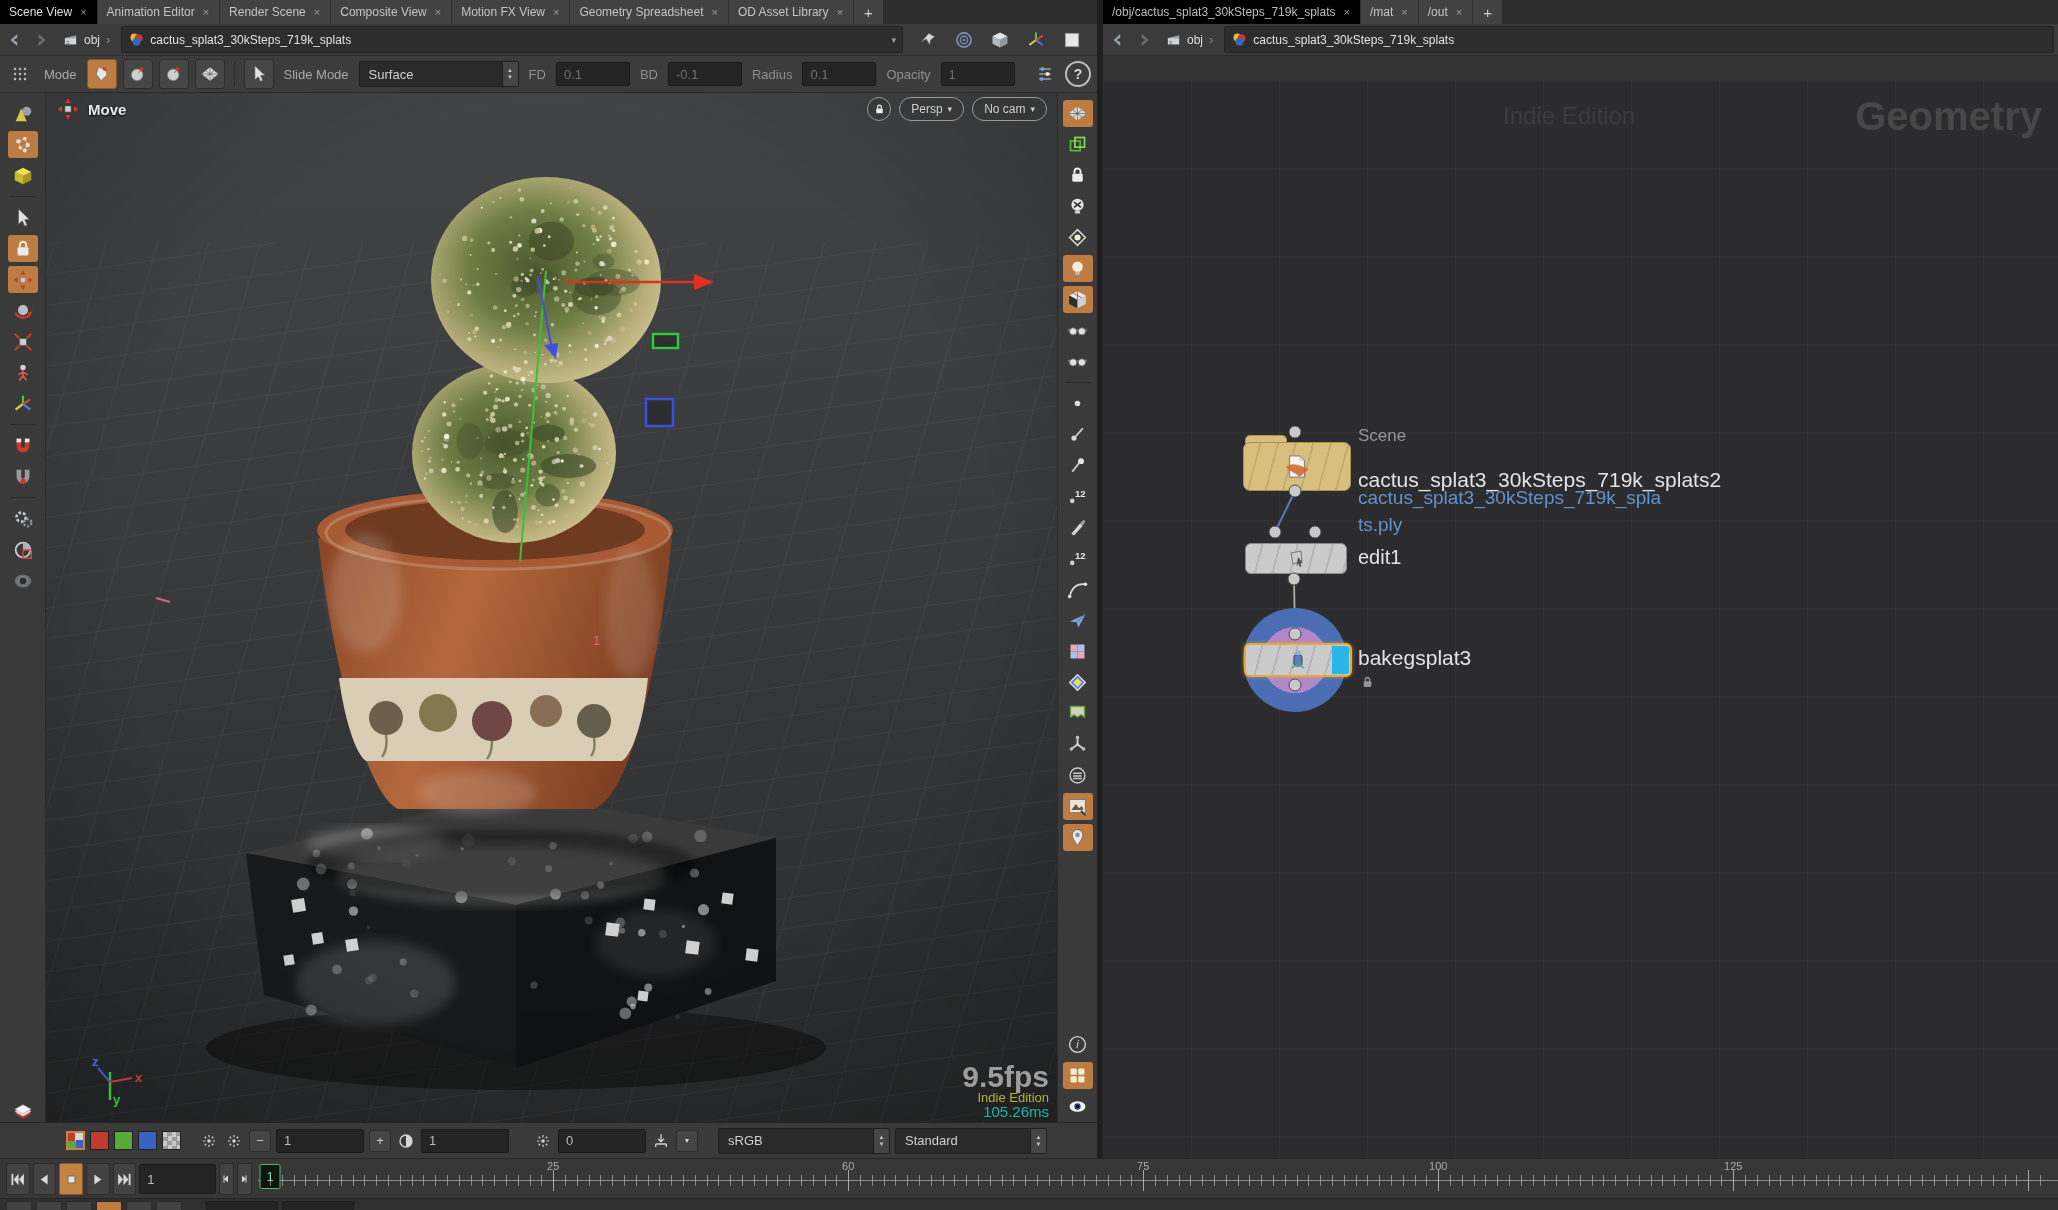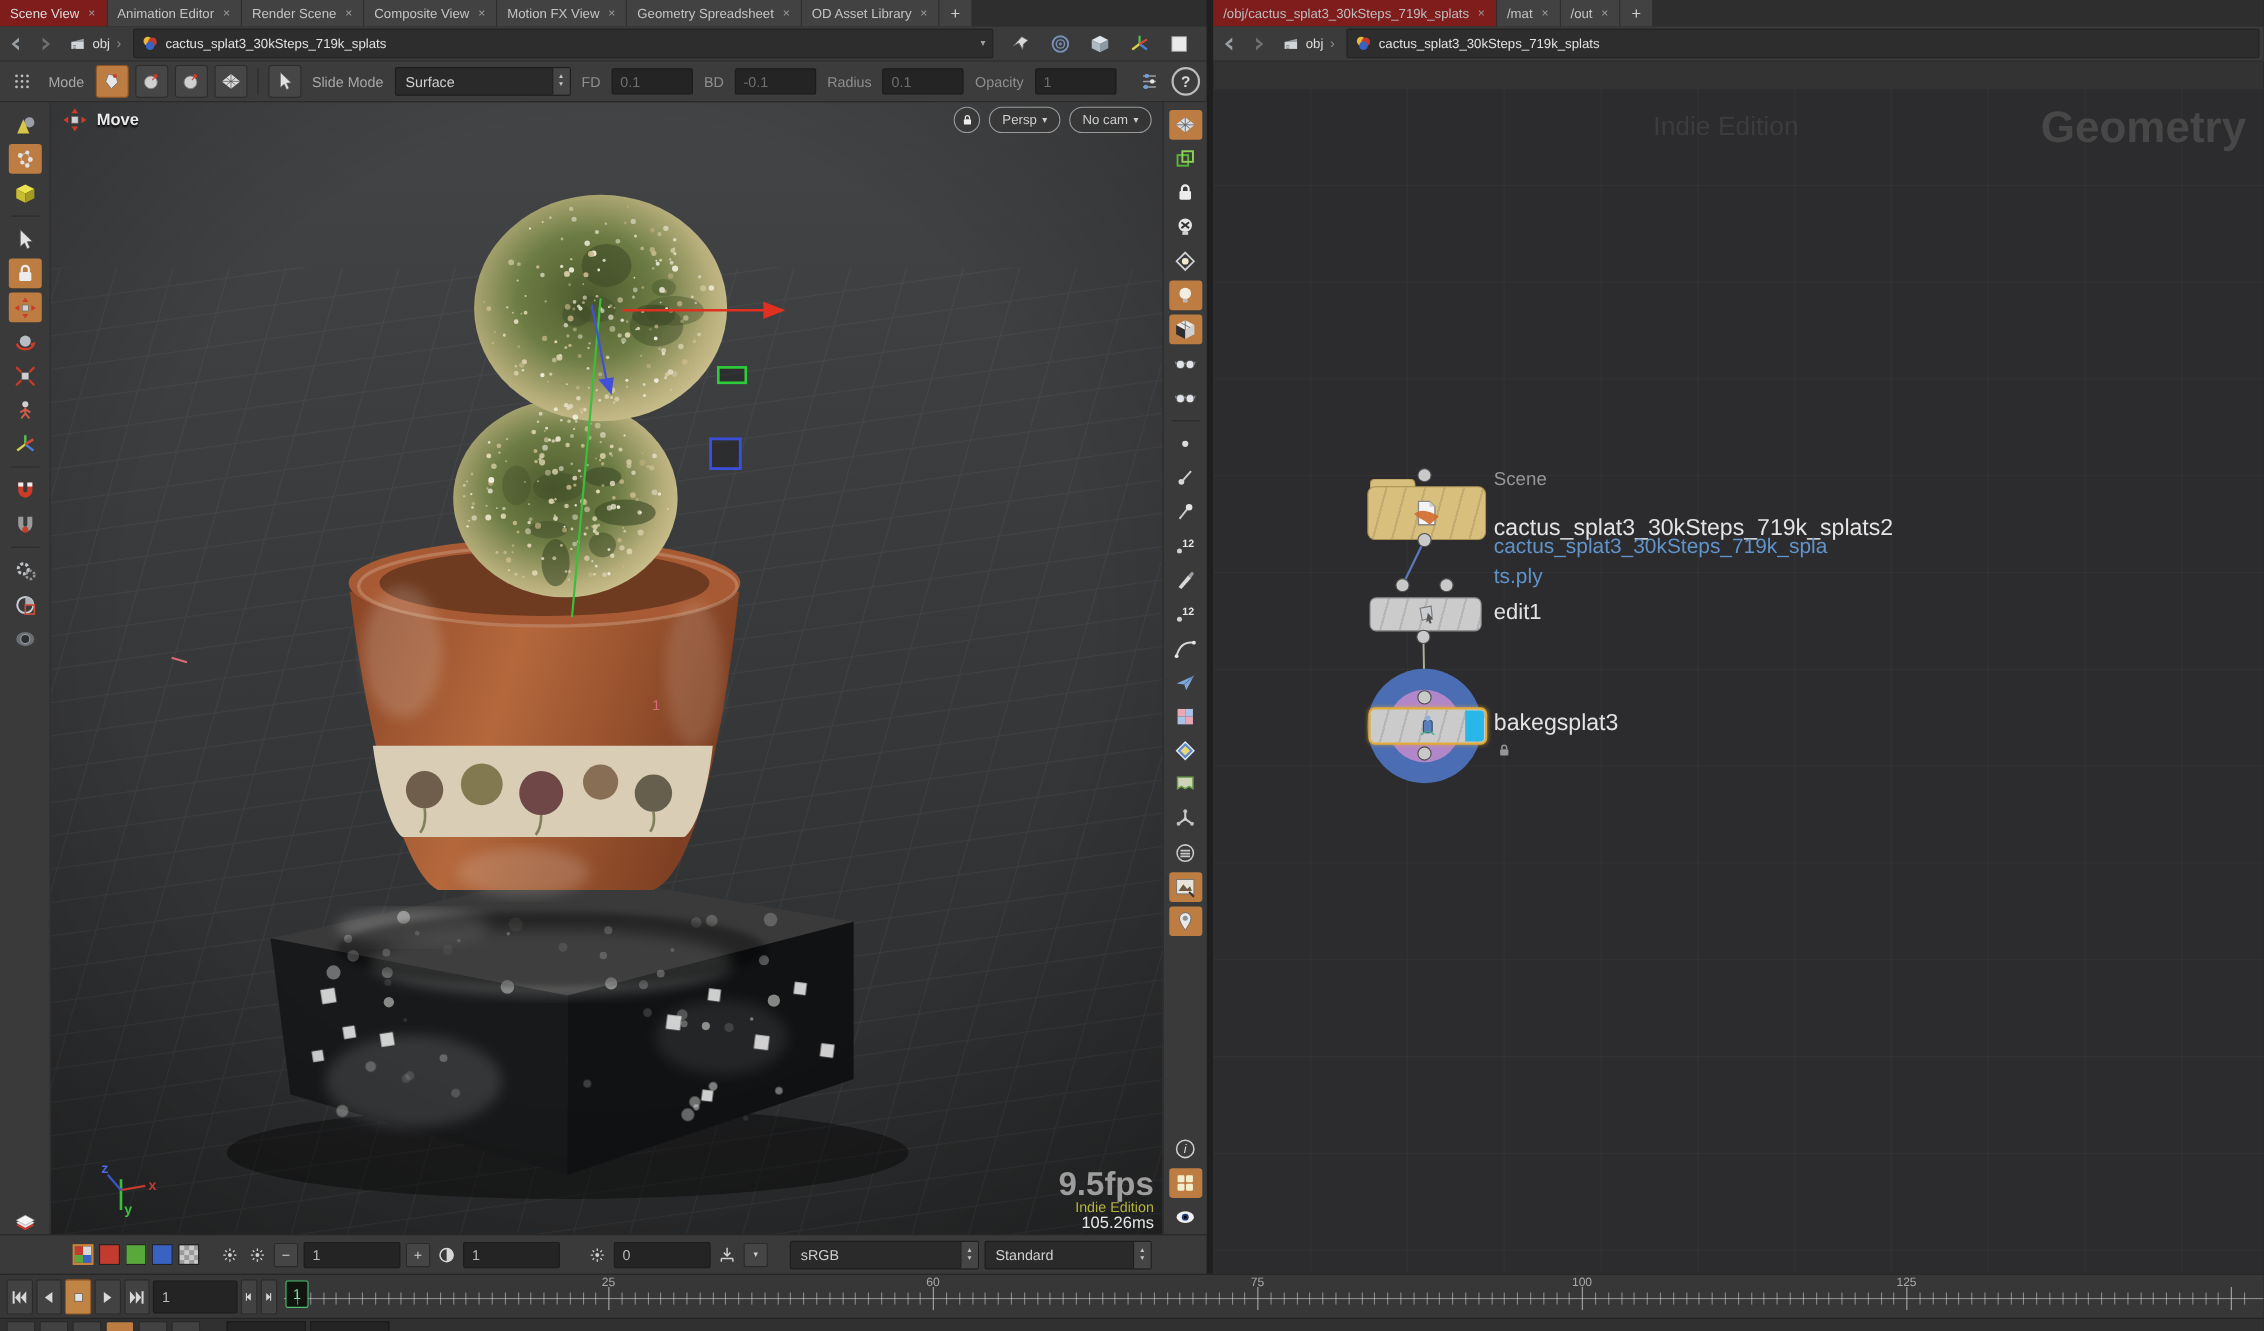--- a/index.html
+++ b/index.html
@@ -5,21 +5,21 @@
   html,body{margin:0;padding:0;background:#1d1d1d}
   #app{position:relative;width:2058px;height:1210px;background:#333;overflow:hidden;
        font-family:"Liberation Sans","DejaVu Sans",sans-serif;font-size:12px;color:#c9c9c9;
        -webkit-user-select:none;user-select:none}
   .abs{position:absolute}
   svg.ic{display:block}
   
   .tabbar{display:flex;align-items:stretch;background:#2e2e2e;border-bottom:1px solid #242424}
   .tab{display:flex;align-items:center;gap:7px;padding:0 9px;background:#424242;margin-right:1px;
        color:#c4c4c4;font-size:12px;white-space:nowrap;cursor:default}
-  .tab.active{background:#7f1d1d;color:#dcdcdc}
+  .tab.active{background:#000000;color:#dcdcdc}
   .tab.italic .tab-label{color:#bdbdbd}
   .tab .tab-close{color:#9a9a9a;font-size:11px;padding:0 1px}
   .tab-add{display:flex;align-items:center;padding:0 10px;font-size:15px;color:#cfcfcf;background:#424242}
   
   .pathbar{display:flex;align-items:center;background:#3b3b3b;border-bottom:1px solid #2a2a2a;padding:0 4px;gap:4px}
   .navbtn{width:22px;height:22px;display:flex;align-items:center;justify-content:center;border-radius:3px}
   .chip{display:flex;align-items:center;gap:5px;padding:0 6px;height:24px;color:#dedede;font-size:12px}
   .crumb-field{flex:1;display:flex;align-items:center;background:#2d2d2d;border:1px solid #232323;height:25px;border-radius:2px}
   .crumb-field .chip{color:#e2e2e2}
   .caret{color:#9f9f9f;font-size:9px;padding:0 6px}
@@ -51,21 +51,21 @@
   
   #viewport{background:#323335;overflow:hidden;cursor:crosshair}
   #vp-header{position:absolute;left:0;top:0;right:0;height:32px;display:flex;align-items:center;padding:0 10px;gap:8px}
   #vp-tool-label{font-size:15px;font-weight:bold;color:#eaeaea;text-shadow:0 1px 2px #000}
   .pill{height:22px;border:1px solid #9a9a9a;border-radius:12px;color:#cfcfcf;font-size:12px;padding:0 11px;
         display:flex;align-items:center;gap:5px;background:rgba(52,52,52,.55)}
   .pill.round{width:22px;padding:0;justify-content:center}
   #vp-fps{position:absolute;right:8px;bottom:2px;text-align:right;line-height:1.05}
   #fps-big{font-size:30px;font-weight:bold;color:#9d9d9d;text-shadow:0 1px 2px #222}
   #fps-edition{font-size:13px;color:#b2b23e;margin-top:-2px}
-  #fps-ms{font-size:15px;color:#e5e5e5}
+  #fps-ms{font-size:15px;color:#14b8a6}
   #vp-axis{position:absolute;left:34px;bottom:14px;width:70px;height:56px}
   
   #display-bar{display:flex;align-items:center;background:#3a3a3a;border-top:1px solid #262626;gap:5px;
                padding-left:66px;box-sizing:border-box}
   .sw{width:19px;height:19px;border:1px solid #222;box-sizing:border-box}
   .sw.multi{border:2px solid #c9823c;background:conic-gradient(#d8d8d8 0 90deg,#3a62c2 90deg 180deg,#59a83a 180deg 270deg,#c23b2e 270deg)}
   .sw.checker{background-image:conic-gradient(#9a9a9a 0 25%,#c9c9c9 0 50%,#9a9a9a 0 75%,#c9c9c9 0);background-size:9px 9px}
   .smallbtn{width:20px;height:20px;display:flex;align-items:center;justify-content:center;background:#454545;
             border:1px solid #2a2a2a;color:#d0d0d0;font-size:13px;border-radius:2px}
   .dfield{width:72px}

